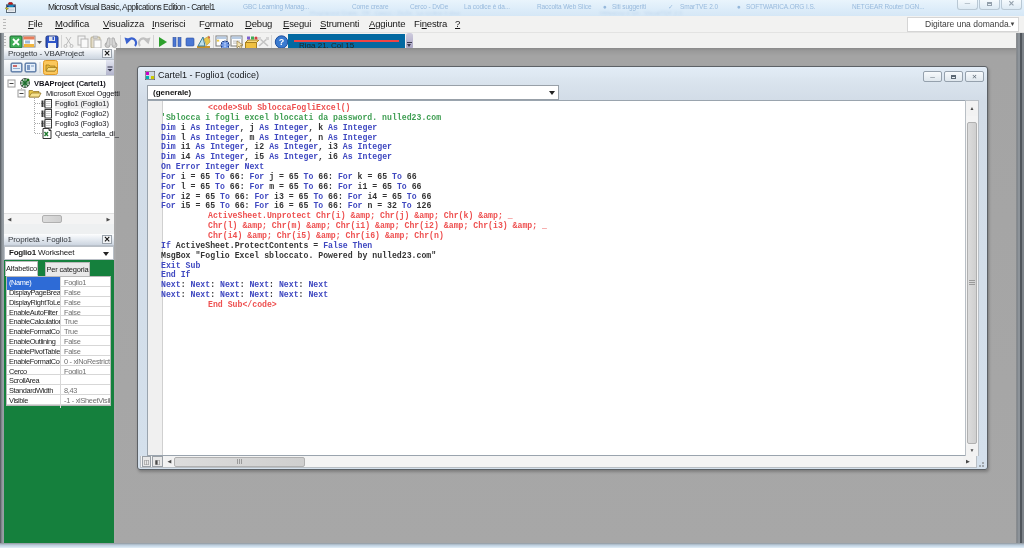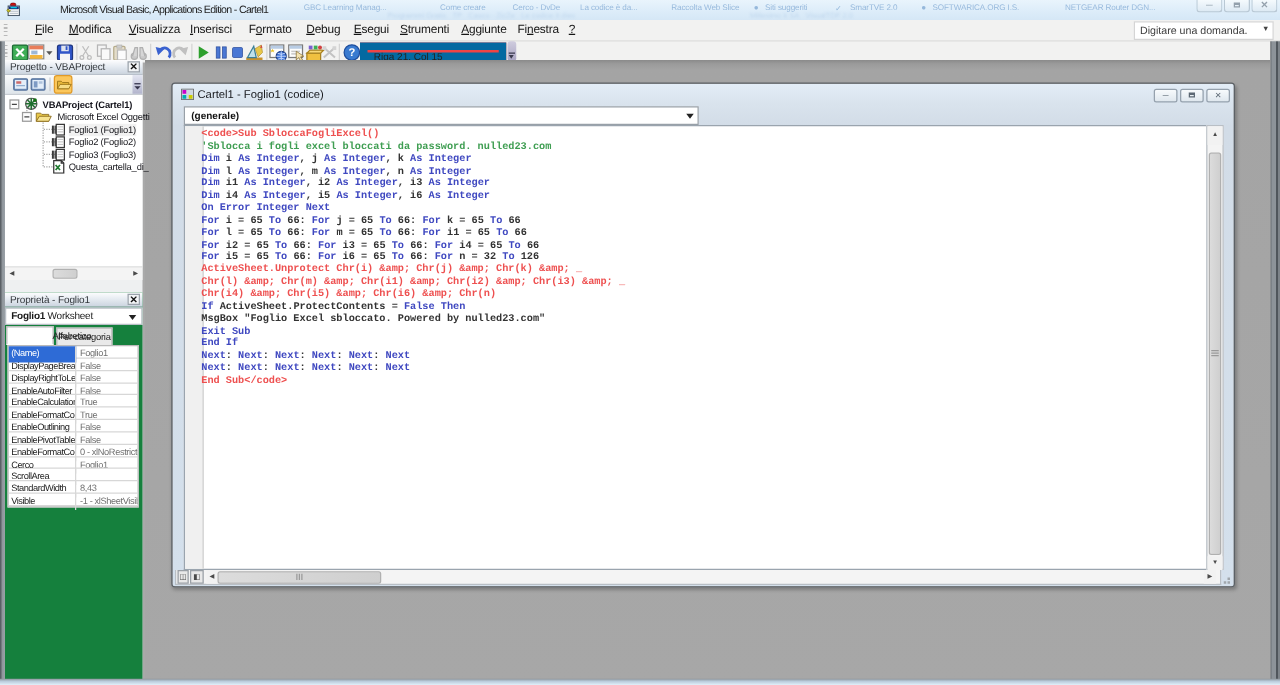--- a/index.html
+++ b/index.html
@@ -15,21 +15,21 @@
 #appicon { position:absolute; left:5px; top:2px; width:12px; height:11px; }
 .capbtns { position:absolute; right:2px; top:0; height:10px; display:flex; }
 .capbtn { width:21px; height:10px; border:1px solid #b9c8d4; border-top:none; background:linear-gradient(180deg,#f5fafd,#ddeaf4);
   border-radius:0 0 3px 3px; margin-left:1px; color:#93a0ac; font-size:7.5px; line-height:8px; text-align:center; font-weight:bold; }
 
 
 #menubar { left:0; top:16px; width:1024px; height:17px; background:#f2f2f1; border-bottom:1px solid #e3e3e2; }
 #menubar .grip, #toolbar .grip { position:absolute; left:3px; top:3px; width:3px; bottom:3px;
   background:repeating-linear-gradient(180deg,#b9b9b9 0 1px,transparent 1px 3px); }
 .menuitem { position:absolute; top:0; font-size:9.5px; line-height:16px; color:#151515; letter-spacing:-0.15px; }
-#qbox { position:absolute; left:907px; top:1px; width:112px; height:15px; background:#fff; border:1px solid #d5d5d5; font-size:8.5px; color:#3c3c3c; line-height:13px; padding-left:4px; }
+#qbox { position:absolute; left:907px; top:1px; width:112px; height:15px; background:#fff; border:1px solid #d5d5d5; font-size:8.5px; color:#3c3c3c; line-height:13px; padding-left:17px; }
 #qbox .arr { position:absolute; right:0; top:0; width:11px; height:13px; text-align:center; font-size:6px; line-height:13px; color:#444; }
 
 
 #toolbar { left:0; top:33px; width:1024px; height:17px; background:#f2f2f1; }
 #toolbar svg { position:absolute; top:2px; }
 .tsep { position:absolute; top:2px; width:1px; height:13px; background:#d4d4d4; }
 #rigabox { position:absolute; left:288px; top:1px; width:117px; height:14px; background:#ef4444; border:6px solid #0369a1; font-size:8px; line-height:12px; color:#222; padding-left:5px; }
 #tbmore { position:absolute; left:406px; top:0px; width:7px; height:16px; background:linear-gradient(180deg,#cfccde,#a8a3c2); border-radius:2.5px; }
 
 
@@ -61,21 +61,21 @@
 #cwtitle { position:absolute; left:20px; top:0; font-size:9px; line-height:17px; color:#16181c; }
 #cwicon { position:absolute; left:7px; top:4px; width:10px; height:9px; }
 .cwbtn { position:absolute; top:4px; width:19px; height:11px; border:1px solid #95a1ad; border-radius:2px;
   background:linear-gradient(180deg,#f7fafc,#dfe7ee); color:#5c6874; font-size:6.5px; line-height:9px; text-align:center; }
 .combo { position:absolute; top:18px; height:15px; background:#fff; border:1px solid #98a0a8; font-size:8px; line-height:13px; padding-left:5px; color:#111; font-weight:bold; }
 .combo .arr { position:absolute; right:3px; top:5px; width:0; height:0; border:3px solid transparent; border-top:4px solid #222; }
 #client { position:absolute; left:9px; top:33px; width:818px; height:356px; background:#fff; border:1px solid #9aa4ae; border-right:none; }
 #marginbar { position:absolute; left:0; top:0; width:15px; height:100%; background:#f0f0f0; border-right:1px solid #d0d0d0; }
 #code { position:absolute; left:13px; top:2px; font-family:"Liberation Mono", monospace; font-size:8.2px; line-height:9.85px; font-weight:bold; white-space:pre; color:#333; }
 #code .k { color:#3f48c0; }
-#code .r { color:#ee5050; }
+#code .r { color:#ee5050;margin-left:47px; }
 #code .c { color:#3f9e52; }
 #vsb { position:absolute; left:827px; top:33px; width:14px; height:356px; background:#f4f4f4; border:1px solid #b9bfc5; }
 #hsb { position:absolute; left:2px; top:389px; width:837px; height:12px; background:#f4f4f4; border:1px solid #b9bfc5; border-top:none; }
 .sbtn { position:absolute; background:#f2f2f2; color:#4a4a4a; text-align:center; }
 .thumb { position:absolute; background:linear-gradient(90deg,#dcdcdc,#cfcfcf); border:1px solid #b0b0b0; border-radius:2px; }
 
 
 #rborder { left:1016px; top:33px; width:8px; height:515px; background:linear-gradient(90deg,#9a9a9a 0,#777d83 1px,#8d9399 2px,#8d9399 4.5px,#50565c 4.5px,#50565c 6.5px,#7d8389 6.5px,#7d8389 8px); }
 #lborder { left:0; top:33px; width:4px; height:515px; background:linear-gradient(90deg,#4e545a 0,#6d7378 1px,#8f969c 2px,#9aa1a7 4px); }
 #bborder { left:0; top:543px; width:1024px; height:5px; background:linear-gradient(180deg,#8e959b 0,#b9cbdb 2px,#e2eff9 5px); }
@@ -374,21 +374,21 @@
         </svg><span style="position:absolute;left:14px;top:1px;font-size:7.5px;color:#17171c;letter-spacing:-0.15px;">Questa_cartella_di_</span></div>
   </div>
   <div id="ptscroll">
     <div class="sbtn" style="left:1px;top:1px;width:9px;height:9px;font-size:5px;line-height:9px;background:#f4f4f4;">◀</div>
     <div class="thumb" style="left:38px;top:1px;width:20px;height:8px;"></div>
     <div class="sbtn" style="left:100px;top:1px;width:9px;height:9px;font-size:5px;line-height:9px;background:#f4f4f4;">▶</div>
   </div>
   <div class="ptitle" style="top:186px;">Proprietà - Foglio1<span class="pclose">✕</span></div>
   <div id="props">
     <div id="pcombo"><b>Foglio1</b> Worksheet<span style="position:absolute;right:4px;top:5px;width:0;height:0;border:3.5px solid transparent;border-top:4.5px solid #222;"></span></div>
-    <div class="tab" style="left:1px;width:33px;background:#fff;border:1px solid #b9b9b9;border-bottom:1px solid #fff;z-index:2;padding-left:36px;">Alfabetico</div>
+    <div class="tab" style="left:1px;width:33px;background:#fff;border:1px solid #b9b9b9;border-bottom:1px solid #fff;z-index:2;">Alfabetico</div>
     <div class="tab" style="left:41px;width:45px;background:#e9e9e9;border:1px solid #b9b9b9;border-bottom:none;top:28px;height:30px;line-height:13px;">Per categoria</div>
     <div id="pgrid">
         <div class="prow">
           <div class="pn" style="background:#2e6bd6;color:#fff;">(Name)</div>
           <div class="pv">Foglio1</div>
         </div>
         <div class="prow">
           <div class="pn">DisplayPageBreak</div>
           <div class="pv">False</div>
         </div>

